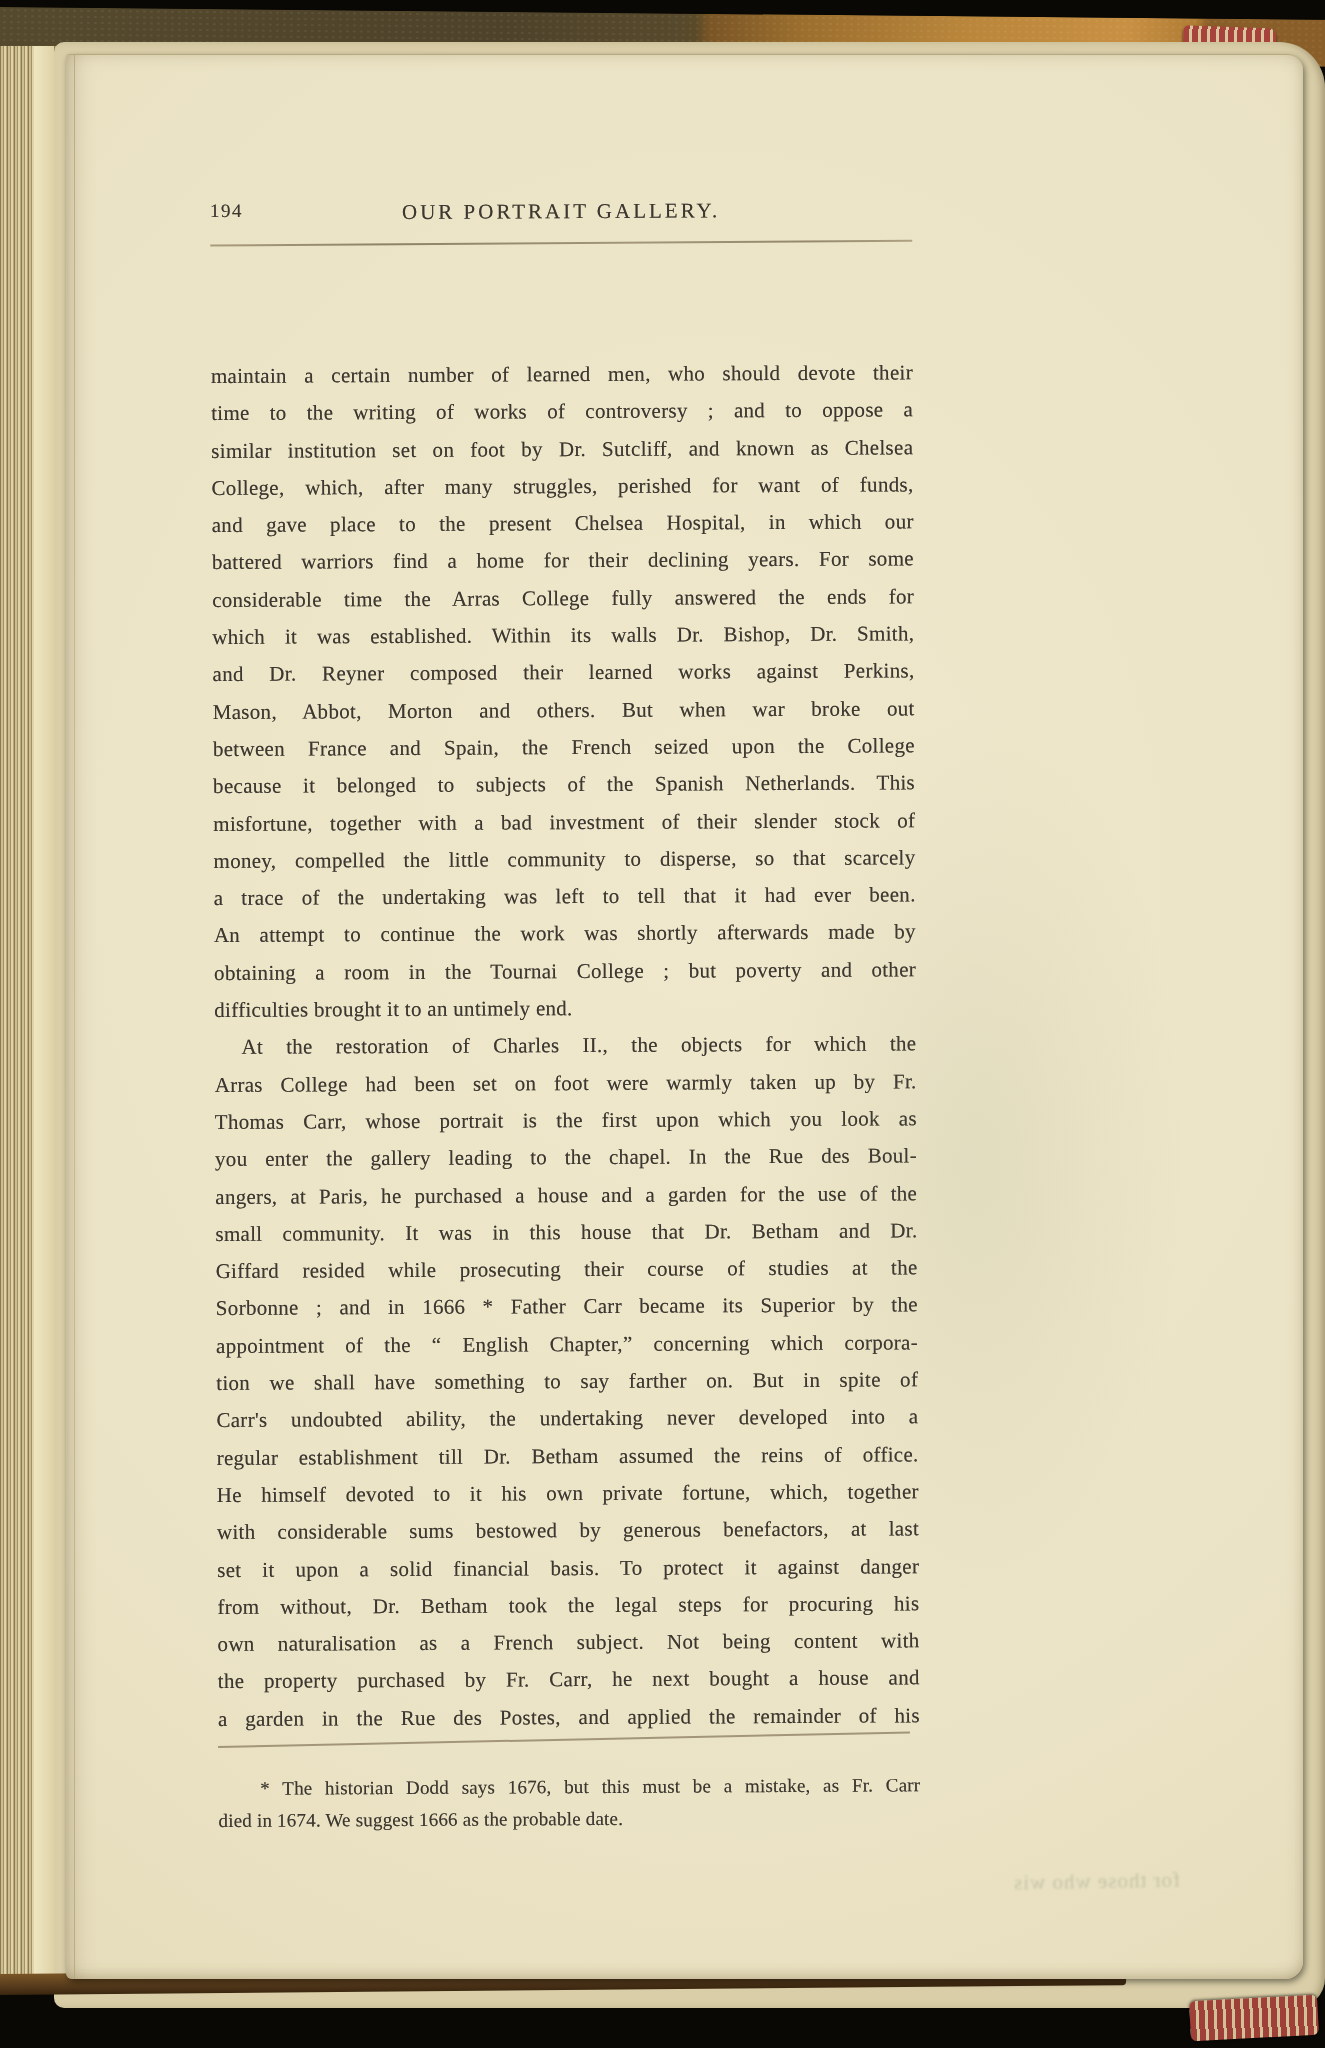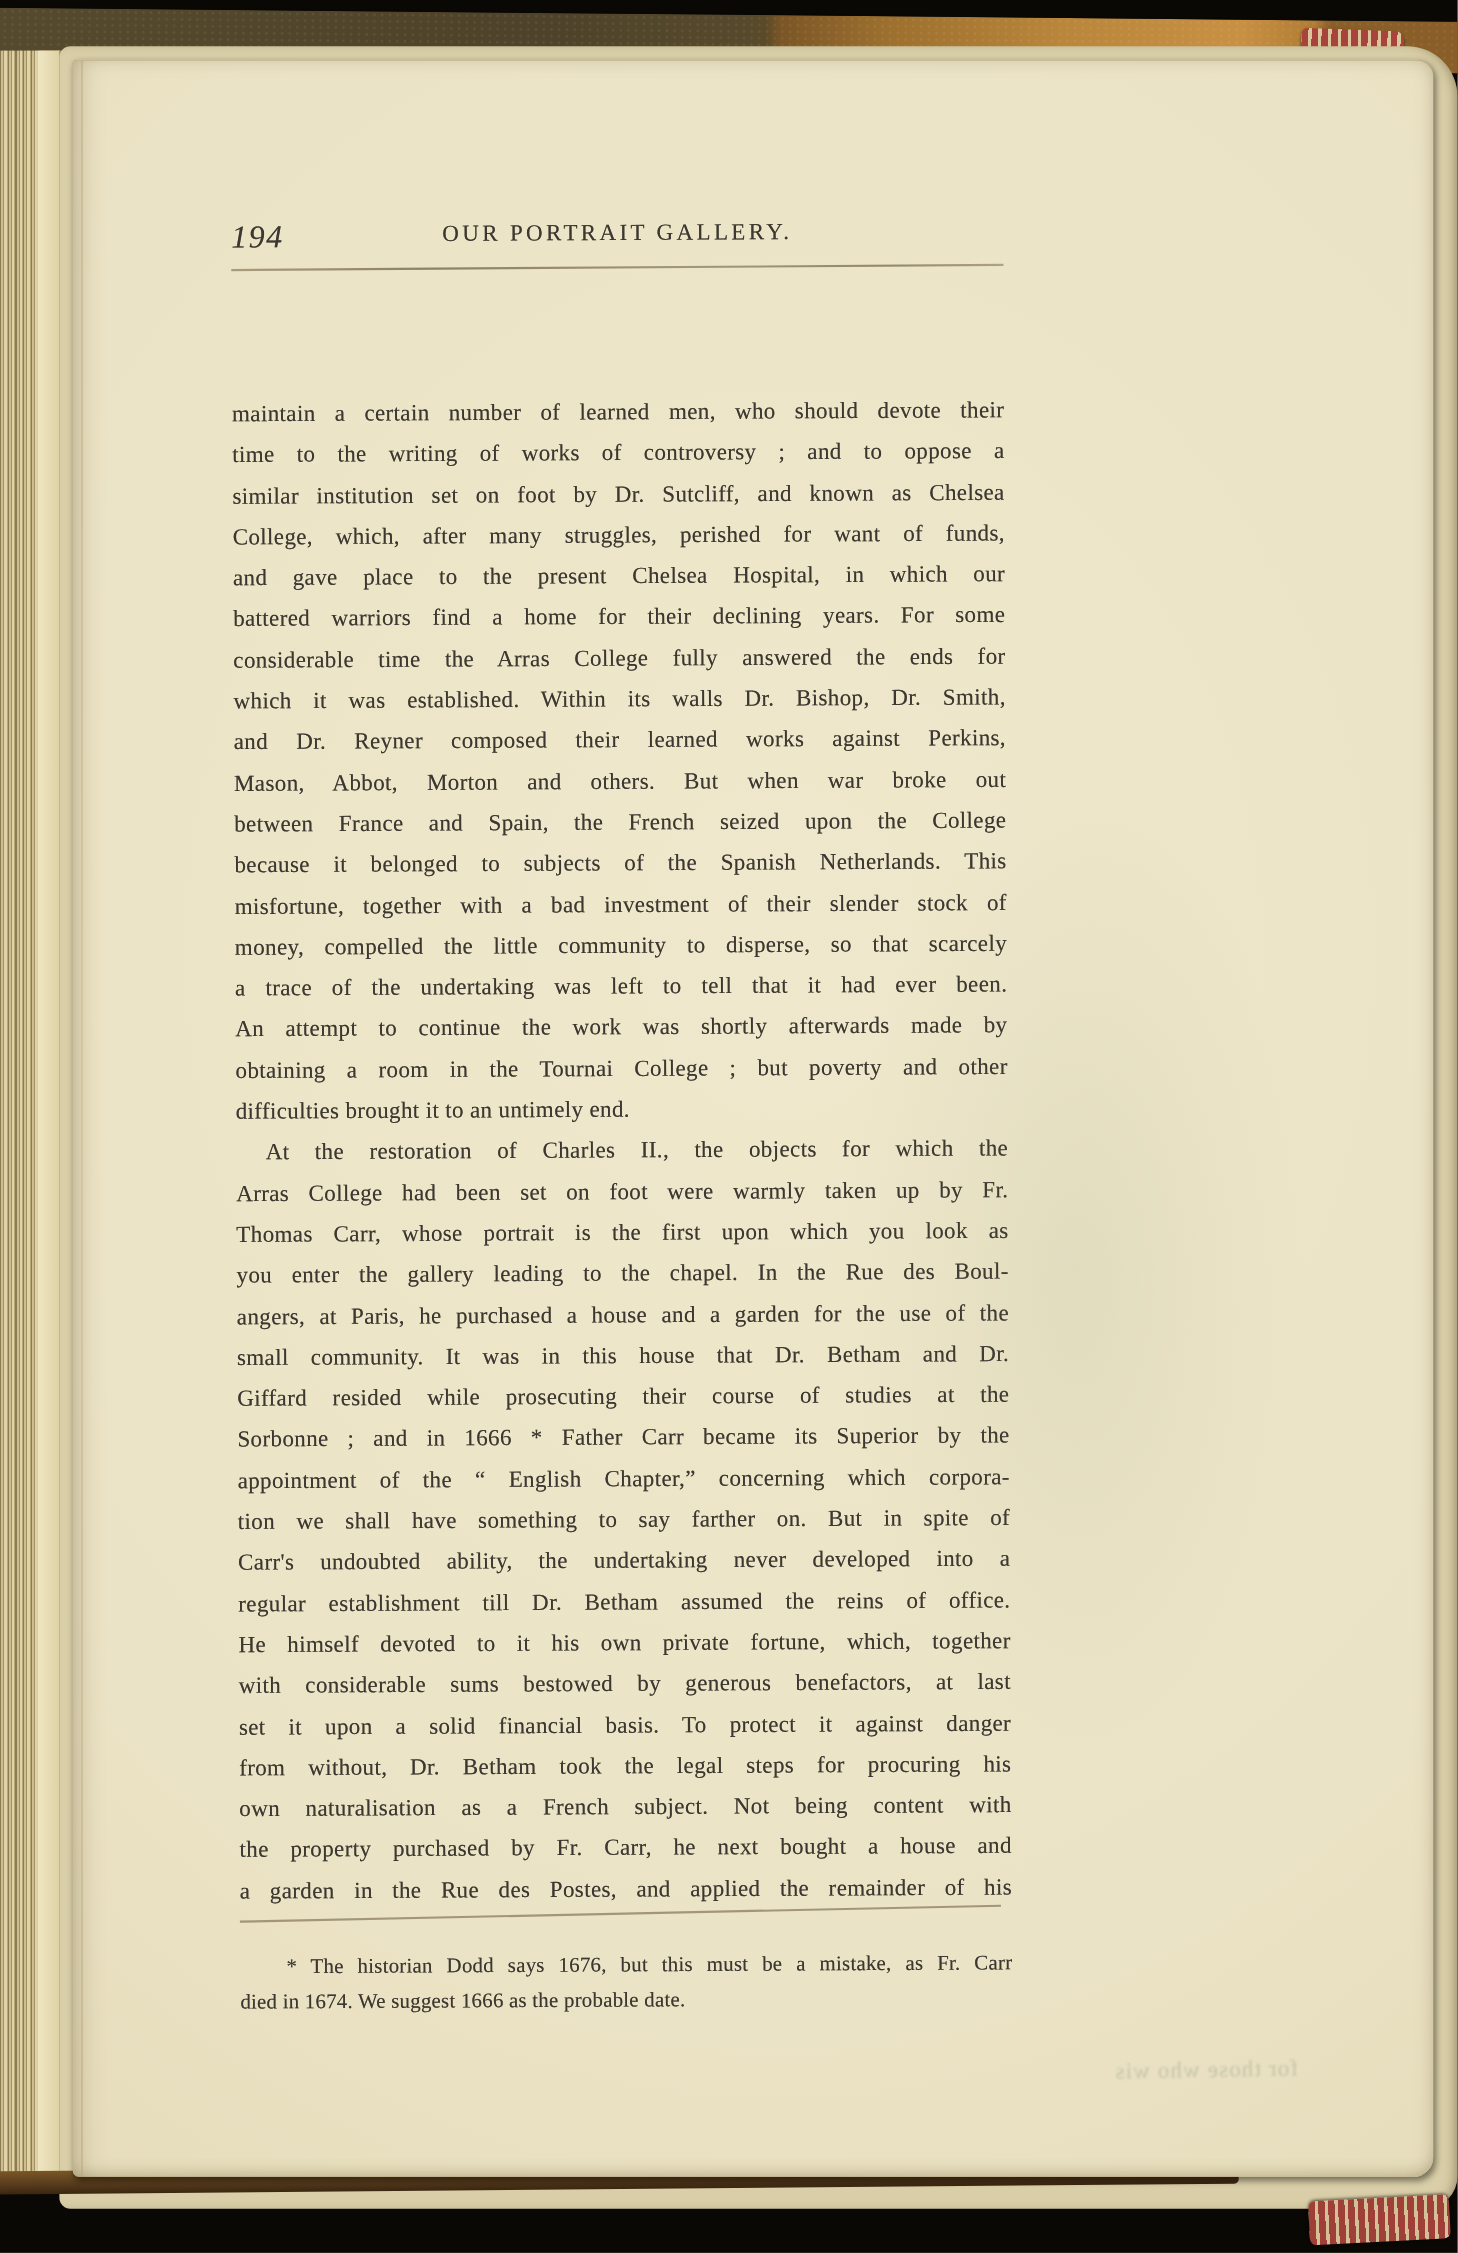--- a/index.html
+++ b/index.html
@@ -75,21 +75,21 @@
   }
   
   .content{
     position:absolute;left:144px;top:143px;width:702px;
     color:#3c3730;
     transform:rotate(-0.3deg);transform-origin:left top;
     text-shadow:0 0 .5px rgba(60,55,48,.55);
   }
   .header-row{position:relative;height:30px;}
   .pagenum{
-    position:absolute;left:0;top:2px;font-size:29px;letter-spacing:1.5px;font-style:italic;
+    position:absolute;left:0;top:2px;font-size:19px;letter-spacing:1.5px;
   }
   .running-head{
     position:absolute;left:50%;transform:translateX(-50%);top:3px;
     font-size:21px;letter-spacing:3px;white-space:nowrap;
   }
   .rule{
     margin-top:16px;height:2px;opacity:.75;
     background:linear-gradient(to right,#938565,#6d6047 25%,#8a7c5e 60%,#77694e 85%,#9a8c6c);
     transform:rotate(-0.08deg);
   }

